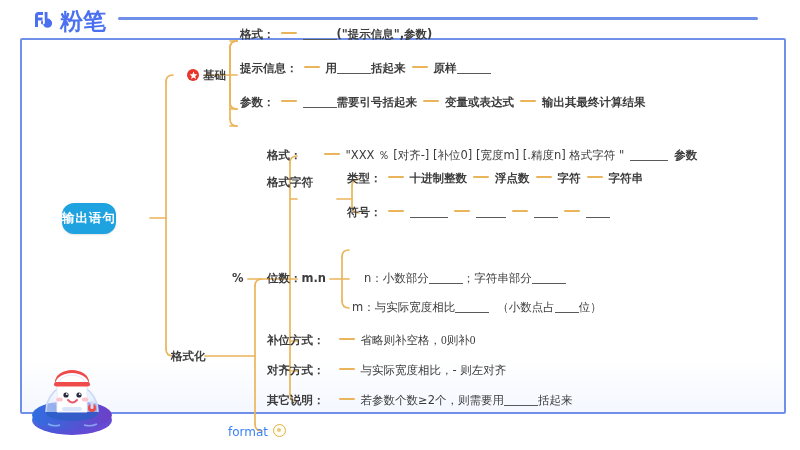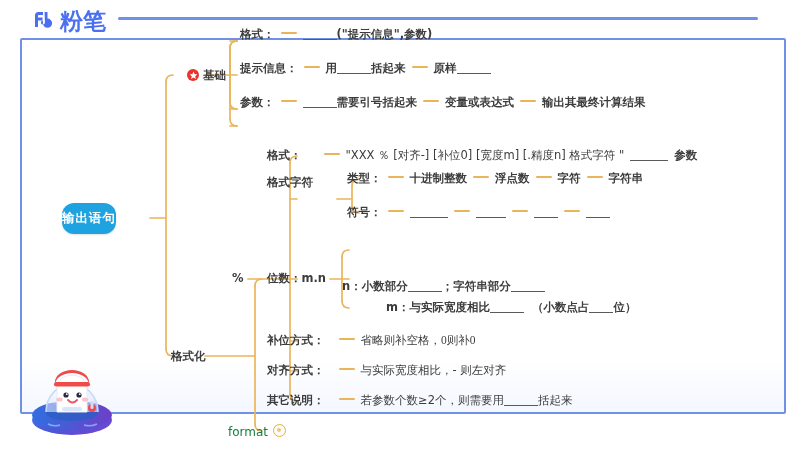--- a/index.html
+++ b/index.html
@@ -40,21 +40,21 @@
   .canvas{position:absolute;left:0;top:0;width:800px;height:450px;}
   .node{
     position:absolute;
     font-size:11.5px;
     color:#3c3c3c;
     white-space:nowrap;
     line-height:1.15;
     font-family:"DejaVu Sans","Liberation Sans",sans-serif;
     font-weight:bold;
   }
-  .node.light{font-weight:bold;color:#15803d;}
+  .node.light{font-weight:bold;color:#3b82f6;}
   .root{
     position:absolute;
     background:#1fa2e0;
     color:#ffffff;
     border-radius:12px;
     padding:7px 0;
     font-size:12.5px;
     font-weight:bold;
     letter-spacing:1px;
     white-space:nowrap;
@@ -243,25 +243,25 @@
       <span>类型：</span><span class="dash"></span><span>十进制整数</span><span class="dash"></span><span>浮点数</span><span class="dash"></span><span>字符</span><span class="dash"></span><span>字符串</span>
     </div>
 
     <div class="node" style="left:347px;top:206px;">
       <span>符号：</span><span class="dash"></span><span class="bl w4"></span><span class="dash"></span><span class="bl w2"></span><span class="dash"></span><span class="bl w3"></span><span class="dash"></span><span class="bl w3"></span>
     </div>
 
     <div class="node" style="left:267px;top:272px;">位数：m.n</div>
 
 
-    <div class="node" style="left:342px;top:272px;font-weight:bold;margin-top:8px;">
+    <div class="node" style="left:364px;top:272px;font-weight:normal;">
       <span>n：小数部分</span><span class="bl w1"></span><span>；字符串部分</span><span class="bl w1"></span>
     </div>
 
-    <div class="node" style="left:352px;top:301px;font-weight:bold;margin-left:34px;">
+    <div class="node" style="left:352px;top:301px;font-weight:normal;">
       <span>m：与实际宽度相比</span><span class="bl w1"></span><span style="margin-left:8px;">（小数点占</span><span class="bl w3"></span><span>位）</span>
     </div>
 
     <div class="node" style="left:267px;top:334px;">
       <span>补位方式：</span><span class="dash" style="margin-left:14px;"></span><span style="font-weight:normal;font-family:Liberation Serif, serif;">省略则补空格，0则补0</span>
     </div>
 
     <div class="node" style="left:267px;top:364px;">
       <span>对齐方式：</span><span class="dash" style="margin-left:14px;"></span><span style="font-weight:normal;">与实际宽度相比，- 则左对齐</span>
     </div>

